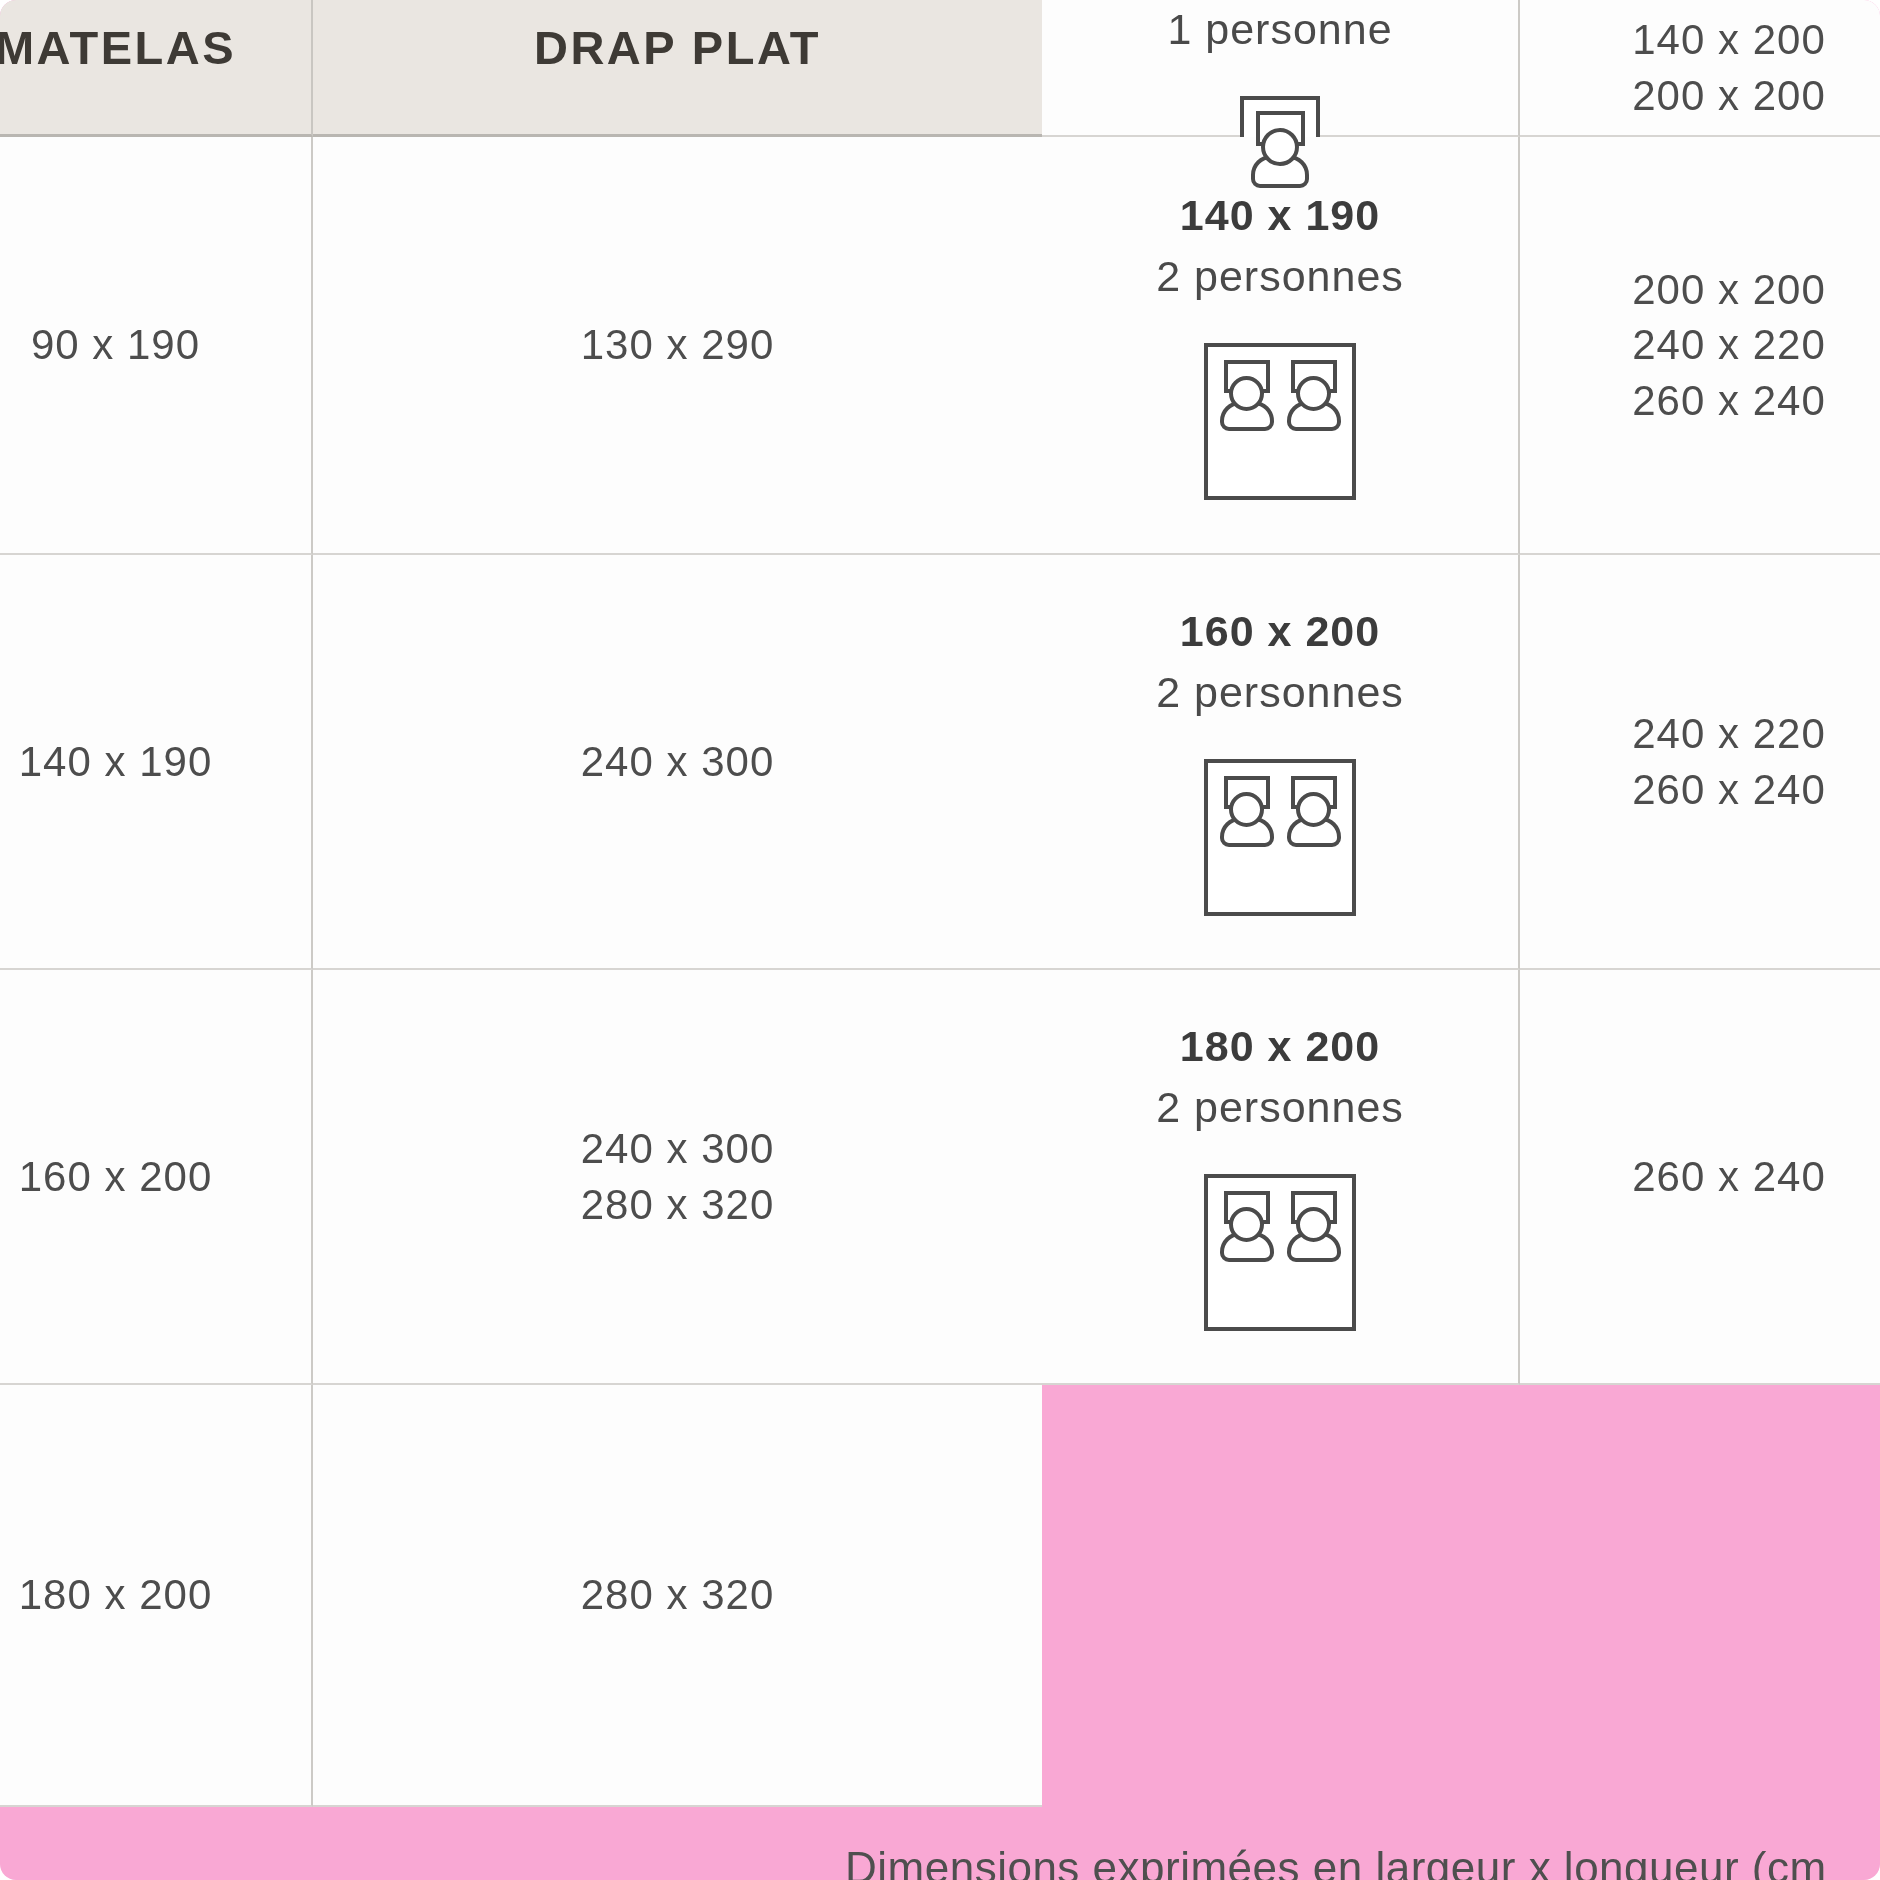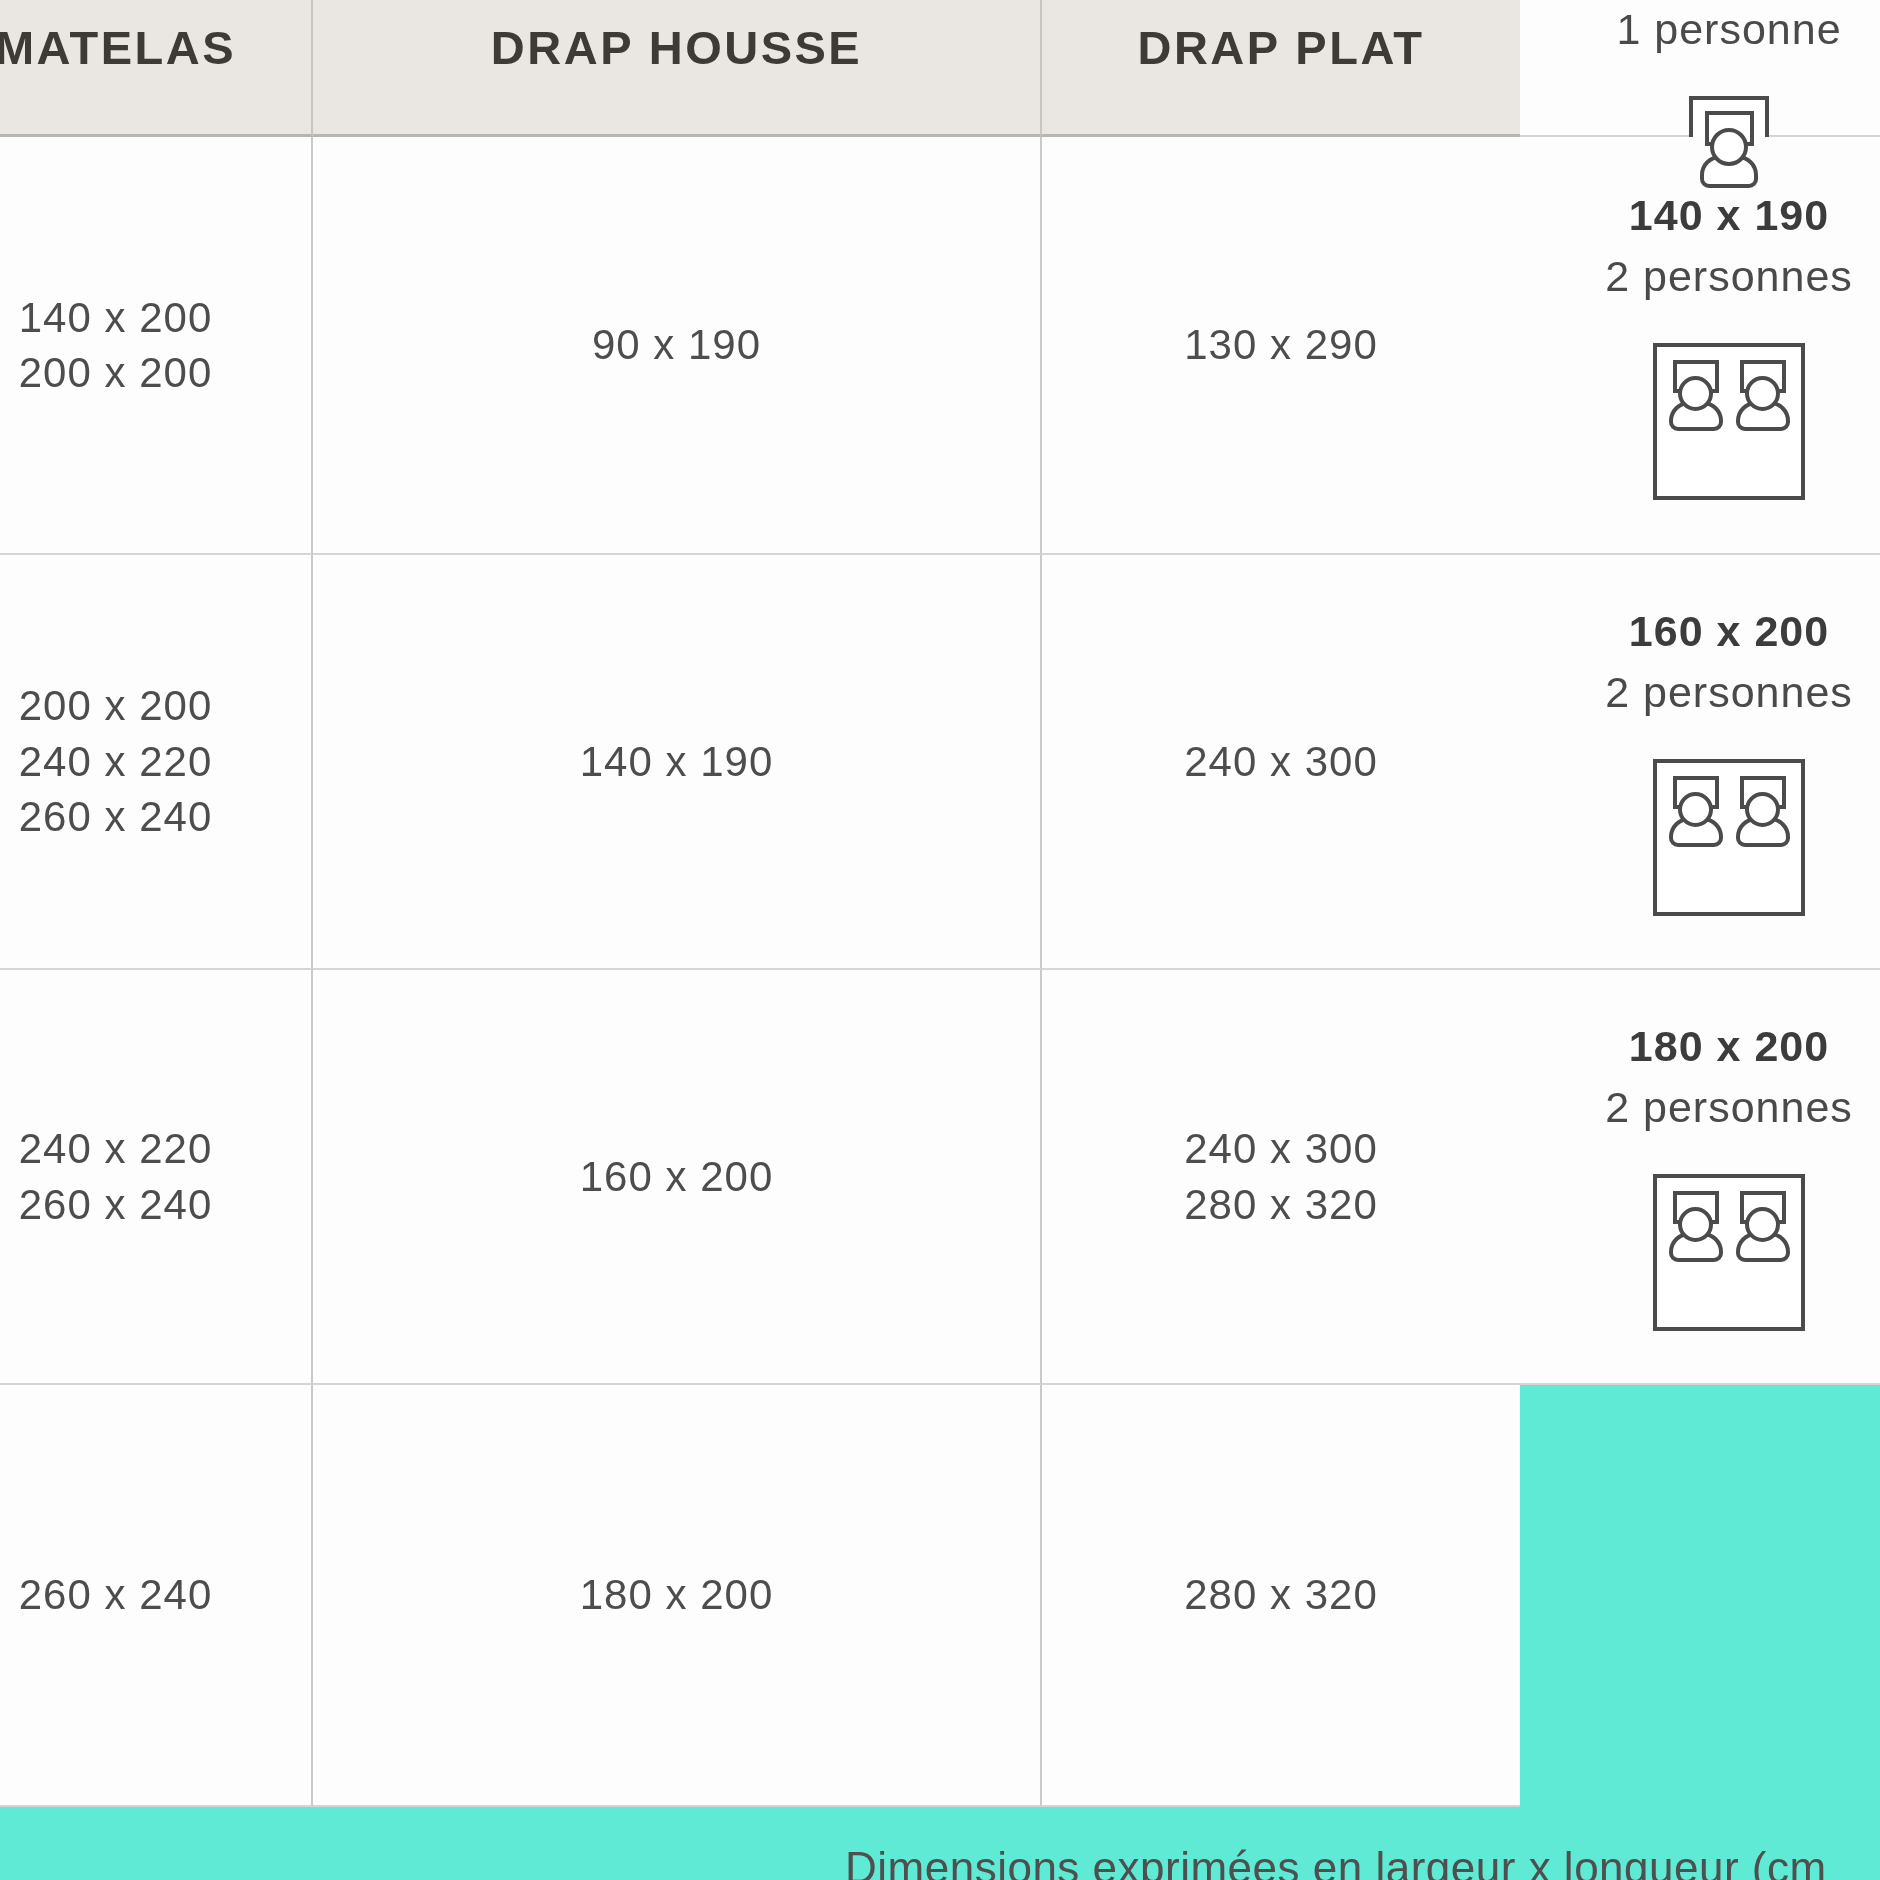--- a/index.html
+++ b/index.html
@@ -4,21 +4,22 @@
 <style>
   * { box-sizing: border-box; margin: 0; padding: 0; }
   html, body { background: #ffffff; }
   body { font-family: "Liberation Sans", sans-serif; }
 
   .screen {
     position: relative;
     width: 1880px;
     height: 1880px;
     overflow: hidden;
-    background: #5eead4;
+    background: #f9a8d4;
+    border-radius: 16px;
   }
 
   
   .size-table {
     position: absolute;
     left: -80px;
     top: 0;
     width: 2020px;
     display: grid;
     grid-template-columns: 393px 729px 478px 420px;
@@ -129,21 +130,20 @@
     white-space: nowrap;
   }
 </style>
 </head>
 <body>
 
 <div class="screen">
   <div class="size-table">
 
     <div class="hcell">MATELAS</div>
-    <div class="hcell">DRAP HOUSSE</div>
     <div class="hcell last">DRAP PLAT</div>
 
     <div class="cell">
       <div class="matelas-size">90 x 190</div>
       <div class="matelas-persons">1 personne</div>
       <div class="bed bed-single">
         <div class="sleeper">
           <div class="pillow"></div>
           <div class="head"></div>
           <div class="torso"></div>

